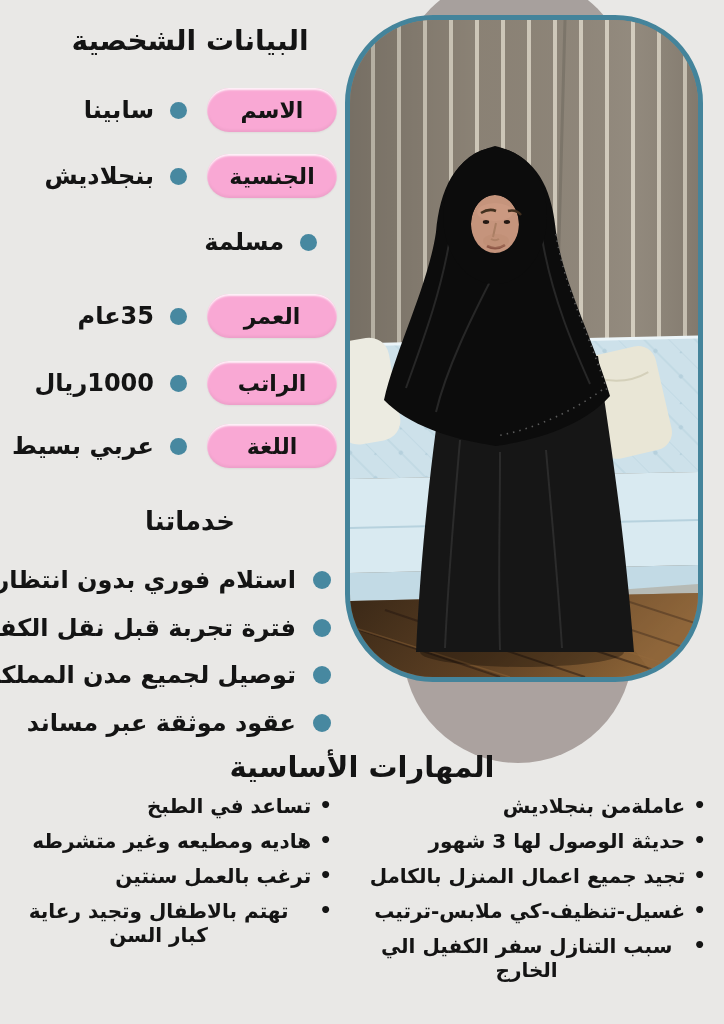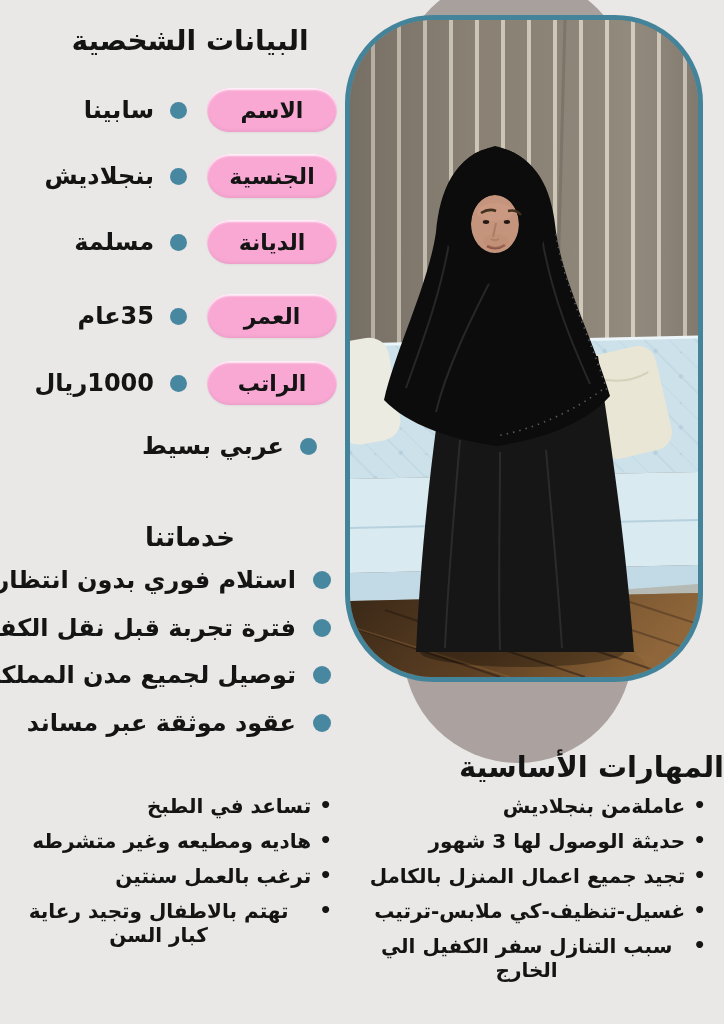--- a/index.html
+++ b/index.html
@@ -23,25 +23,25 @@
   }
   .photo-frame svg{display:block;}
   
   .main-title{
     position:absolute;top:24px;left:40px;width:300px;
     text-align:center;font-size:28px;font-weight:bold;direction:rtl;
     letter-spacing:-0.5px;
   }
   .services-title{
     position:absolute;top:506px;left:85px;width:210px;
-    text-align:center;font-size:26px;font-weight:bold;direction:rtl;margin-top:16px;
+    text-align:center;font-size:26px;font-weight:bold;direction:rtl;
   }
   .skills-title{
     position:absolute;top:750px;left:0;width:724px;
-    text-align:right;font-size:29px;font-weight:bold;direction:rtl;
+    text-align:center;font-size:29px;font-weight:bold;direction:rtl;
   }
   
   .field-row{
     position:absolute;left:0;width:337px;height:44px;
     display:flex;direction:rtl;align-items:center;
   }
   .pill{
     width:130px;height:44px;background:#f9a8d4;border-radius:22px;
     display:flex;align-items:center;justify-content:center;
     font-size:22px;font-weight:bold;flex:0 0 auto;
@@ -191,41 +191,41 @@
     <div class="field-value">سابينا</div>
   </div>
   <div class="field-row" style="top:154px">
     <div class="pill">
         <span>الجنسية</span>
       </div>
     <div class="dot"></div>
     <div class="field-value">بنجلاديش</div>
   </div>
   <div class="field-row" style="top:220px">
-    <div class="pill">
-        <span>الديانة</span>
-      </div>
     <div class="dot"></div>
     <div class="field-value">مسلمة</div>
   </div>
   <div class="field-row" style="top:294px">
     <div class="pill">
         <span>العمر</span>
       </div>
     <div class="dot"></div>
     <div class="field-value">35عام</div>
   </div>
   <div class="field-row" style="top:361px">
     <div class="pill">
         <span>الراتب</span>
       </div>
     <div class="dot"></div>
     <div class="field-value">1000ريال</div>
   </div>
   <div class="field-row" style="top:424px">
+    <div class="pill">
+        <span>اللغة</span>
+      </div>
     <div class="dot"></div>
     <div class="field-value">عربي بسيط</div>
   </div>
 
   <div class="services-title">خدماتنا</div>
 
   <div class="service-row" style="top:565px">
     <div class="sdot"></div>
     <div class="service-text">استلام فوري بدون انتظار</div>
   </div>

